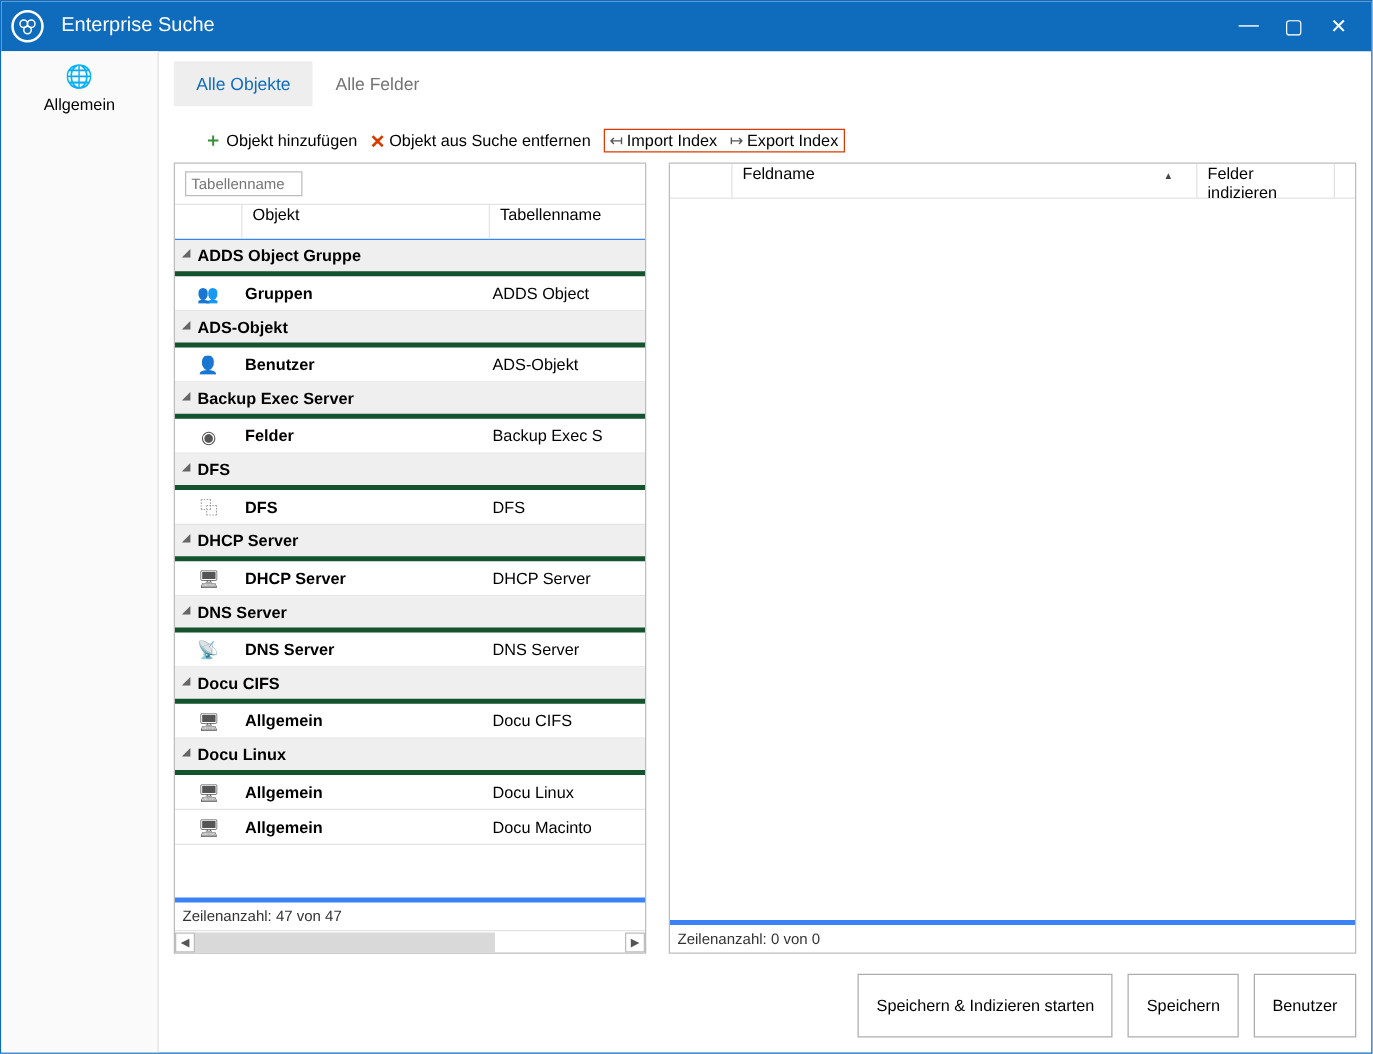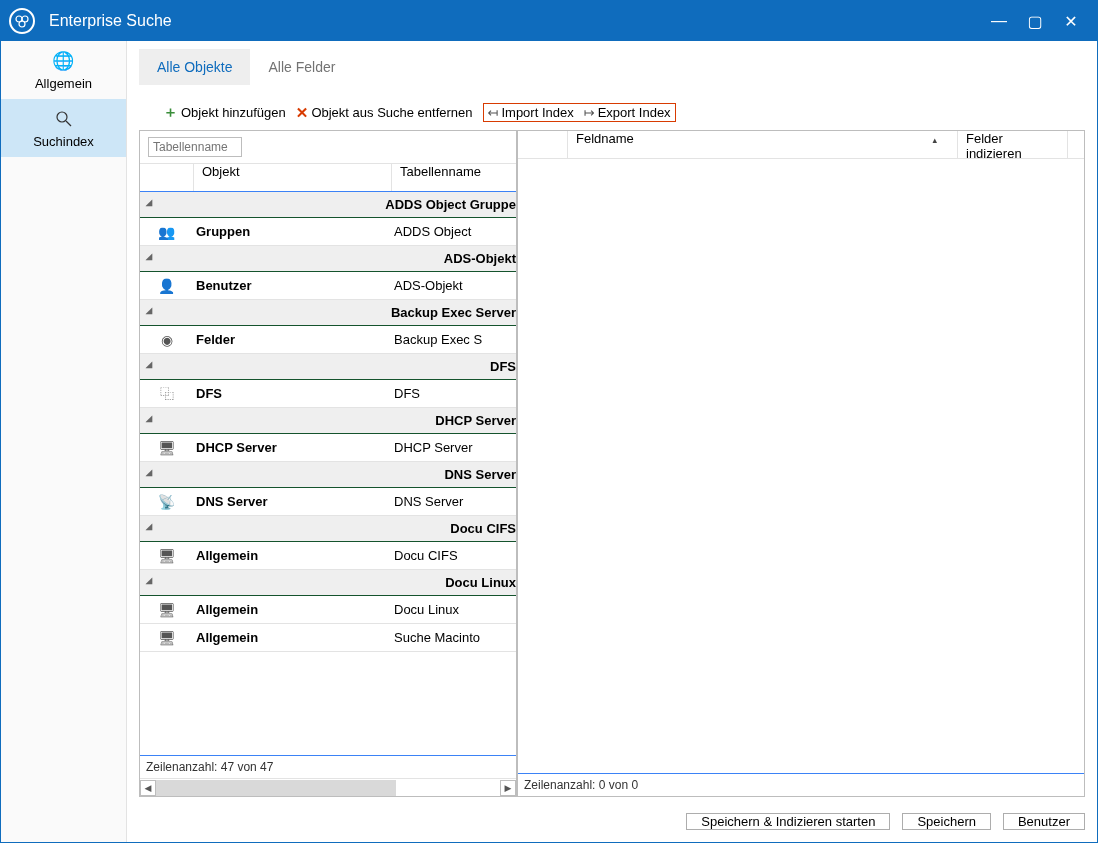--- a/index.html
+++ b/index.html
@@ -16,47 +16,47 @@
 .main { flex: 1; display: flex; flex-direction: column; padding: 0 12px 12px 12px; }
 .tabs { display: flex; height: 40px; align-items: flex-end; gap: 0; margin-top: 4px; }
 .tab { padding: 10px 18px; font-size: 14px; cursor: pointer; color: #737373; }
 .tab.active { background: #eeeeee; color: #0f6cbd; }
 .toolbar { display: flex; align-items: center; gap: 10px; padding: 18px 0 8px 24px; font-size: 13px; }
 .tbtn { display: flex; align-items: center; gap: 3px; cursor: pointer; }
 .icon-plus { color: #3a8e3a; font-weight: bold; font-size: 15px; }
 .icon-x { color: #d83b01; font-weight: bold; font-size: 15px; }
 .icon-arrow { color: #555; font-size: 13px; }
 .hl-box { border: 1px solid #d83b01; padding: 1px 4px; display: flex; gap: 10px; }
-.panes { display: flex; flex: 1; min-height: 0; }
+.panes { display: flex; gap: 18px; flex: 1; min-height: 0; }
 .pane { border: 1px solid #bdbdbd; display: flex; flex-direction: column; background: #fff; }
 .left-pane { width: 378px; }
 .right-pane { flex: 1; }
 .filter-row { border-bottom: 1px solid #e3e3e3; padding: 6px; position: relative; }
 .filter-row input { width: 94px; font-size: 12px; padding: 2px 4px; border: 1px solid #bdbdbd; margin-left: 2px; }
 .header-row { display: flex; height: 28px; align-items: center; border-bottom: 1px solid #3b82f6; font-size: 13px; background: #fff; }
 .hcell { padding: 0 8px; border-right: 1px solid #e3e3e3; height: 100%; display: flex; align-items: flex-start; }
 .grid-body { flex: 1; overflow-y: scroll; font-size: 13px; }
-.group-row { background: #efefef; font-weight: bold; padding: 5px 0 5px 18px; border-bottom: 1px solid #14532d; position: relative; text-align: right; }
+.group-row { background: #efefef; font-weight: bold; padding: 5px 12px 5px 18px; border-bottom: 4px solid #14532d; position: relative; }
 .group-row::before { content: "◢"; position: absolute; left: 6px; top: 6px; font-size: 8px; color: #666; }
 .data-row { display: flex; align-items: center; height: 28px; border-bottom: 1px solid #e3e3e3; }
 .data-row .c-icon { width: 54px; display: flex; justify-content: center; color: #555; font-size: 14px; }
 .data-row .c-obj { flex: 0 0 198px; padding-left: 2px; font-weight: bold; }
 .data-row .c-tbl { flex: 1; padding-left: 2px; white-space: nowrap; overflow: hidden; }
-.footer-row { border-top: 1px solid #3b82f6; padding: 4px 6px; font-size: 12px; color: #333; }
+.footer-row { border-top: 4px solid #3b82f6; padding: 4px 6px; font-size: 12px; color: #333; }
 .hscroll { height: 18px; border-top: 1px solid #e3e3e3; display: flex; align-items: center; }
 .hscroll .arrow { width: 16px; height: 16px; border: 1px solid #bdbdbd; display: flex; align-items: center; justify-content: center; font-size: 9px; color: #555; }
 .hscroll .track { flex: 1; height: 16px; position: relative; }
 .hscroll .thumb { position: absolute; left: 0; top: 0; width: 240px; height: 16px; background: #d9d9d9; }
 .right-header { display: flex; height: 28px; border-bottom: 1px solid #e3e3e3; font-size: 13px; }
 .right-header .hcell:first-child { width: 50px; }
 .right-header .hcell.feld { flex: 1; position: relative; }
 .sort-ind { font-size: 9px; color: #444; position: absolute; right: 20px; top: 4px; }
 .right-body { flex: 1; }
 .buttons { display: flex; justify-content: flex-end; gap: 12px; padding-top: 16px; }
-.btn { border: 1px solid #adadad; background: #fff; padding: 0 14px; font-size: 13px; cursor: pointer; }
+.btn { border: 1px solid #adadad; background: #fff; padding: 17px 14px; font-size: 13px; cursor: pointer; }
 ::-webkit-scrollbar { width: 17px; }
 ::-webkit-scrollbar-track { background: #f0f0f0; }
 ::-webkit-scrollbar-thumb { background: #c1c1c1; }
 ::-webkit-scrollbar-button { background: #f0f0f0; height: 17px; border: 1px solid #bdbdbd; }
 </style>
 </head>
 <body>
 
 <div class="titlebar">
   <div class="logo">
@@ -71,29 +71,20 @@
   <div class="win-btn">▢</div>
   <div class="win-btn">✕</div>
 </div>
 
 <div class="body-wrap">
   <div class="sidebar">
     <div class="side-item">
       <div class="side-icon">🌐</div>
       <span>Allgemein</span>
     </div>
-    <div class="side-item selected">
-      <div class="side-icon">
-        <svg width="18" height="18" viewBox="0 0 18 18">
-            <circle cx="7" cy="7" r="5" fill="none" stroke="#333" stroke-width="1.2"></circle>
-            <line x1="11" y1="11" x2="16" y2="16" stroke="#333" stroke-width="1.2"></line>
-          </svg>
-      </div>
-      <span>Suchindex</span>
-    </div>
   </div>
 
   <div class="main">
     <div class="tabs">
       <div class="tab active">Alle Objekte</div>
       <div class="tab">Alle Felder</div>
     </div>
 
     <div class="toolbar">
       <div class="tbtn">
@@ -171,21 +162,21 @@
             </div>
             <div class="group-row">Docu Linux</div>
             <div class="data-row">
               <div class="c-icon">🖥</div>
               <div class="c-obj">Allgemein</div>
               <div class="c-tbl">Docu Linux</div>
             </div>
             <div class="data-row">
               <div class="c-icon">🖥</div>
               <div class="c-obj">Allgemein</div>
-              <div class="c-tbl">Suche Macinto</div>
+              <div class="c-tbl">Docu Macinto</div>
             </div>
           </div>
         <div class="footer-row">Zeilenanzahl: 47 von 47</div>
         <div class="hscroll">
           <div class="arrow">◀</div>
           <div class="track">
               <div class="thumb"></div>
             </div>
           <div class="arrow">▶</div>
         </div>

